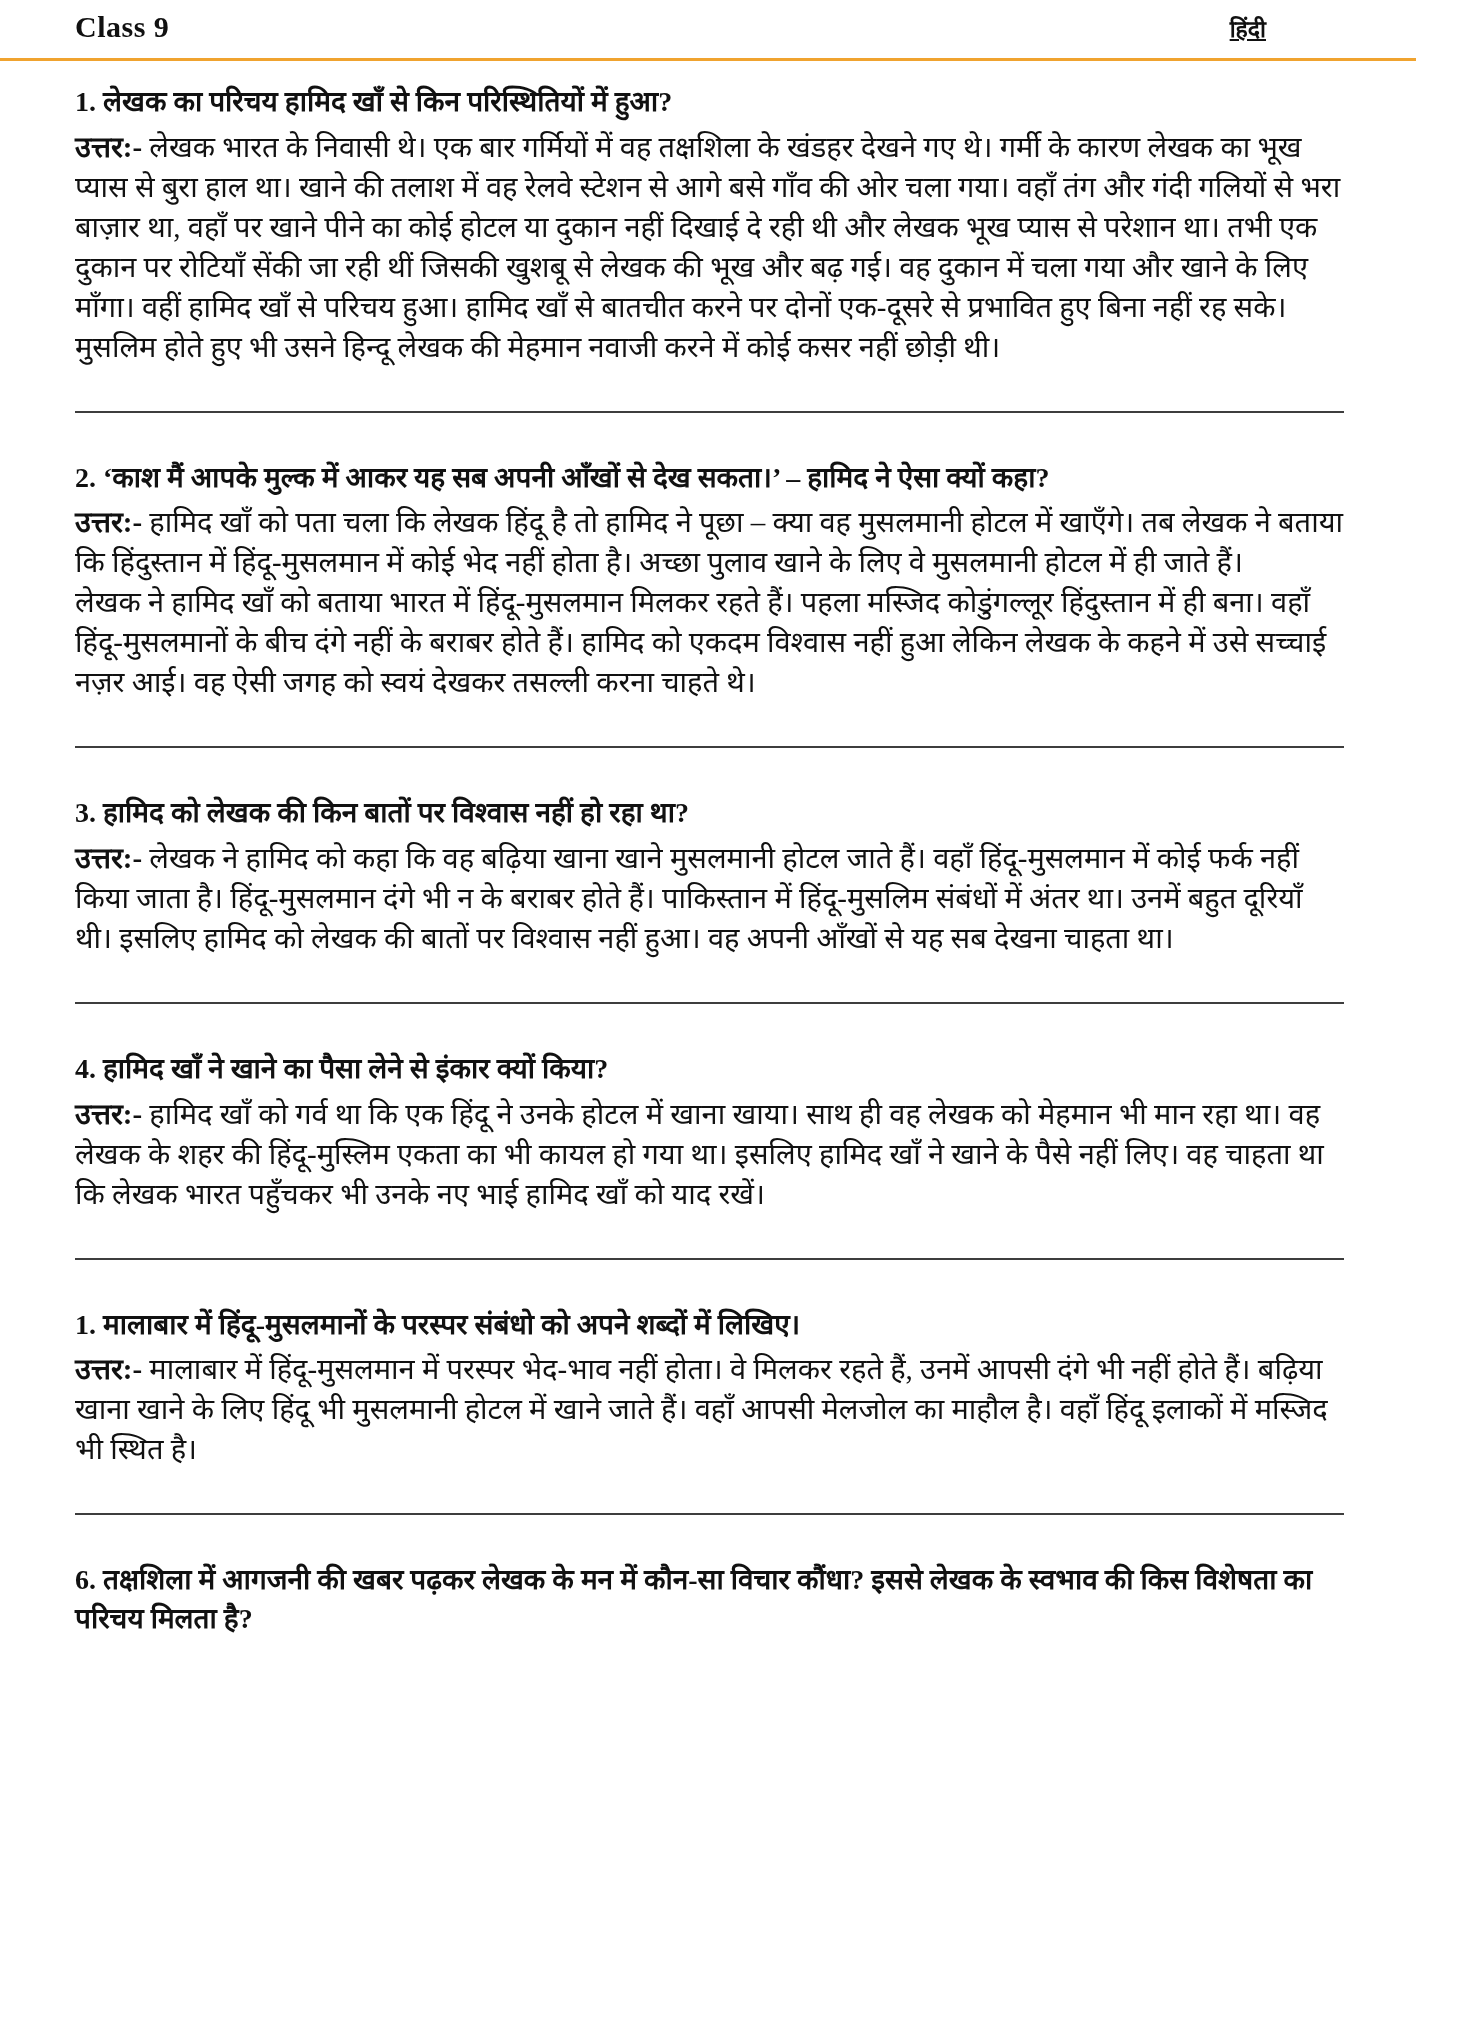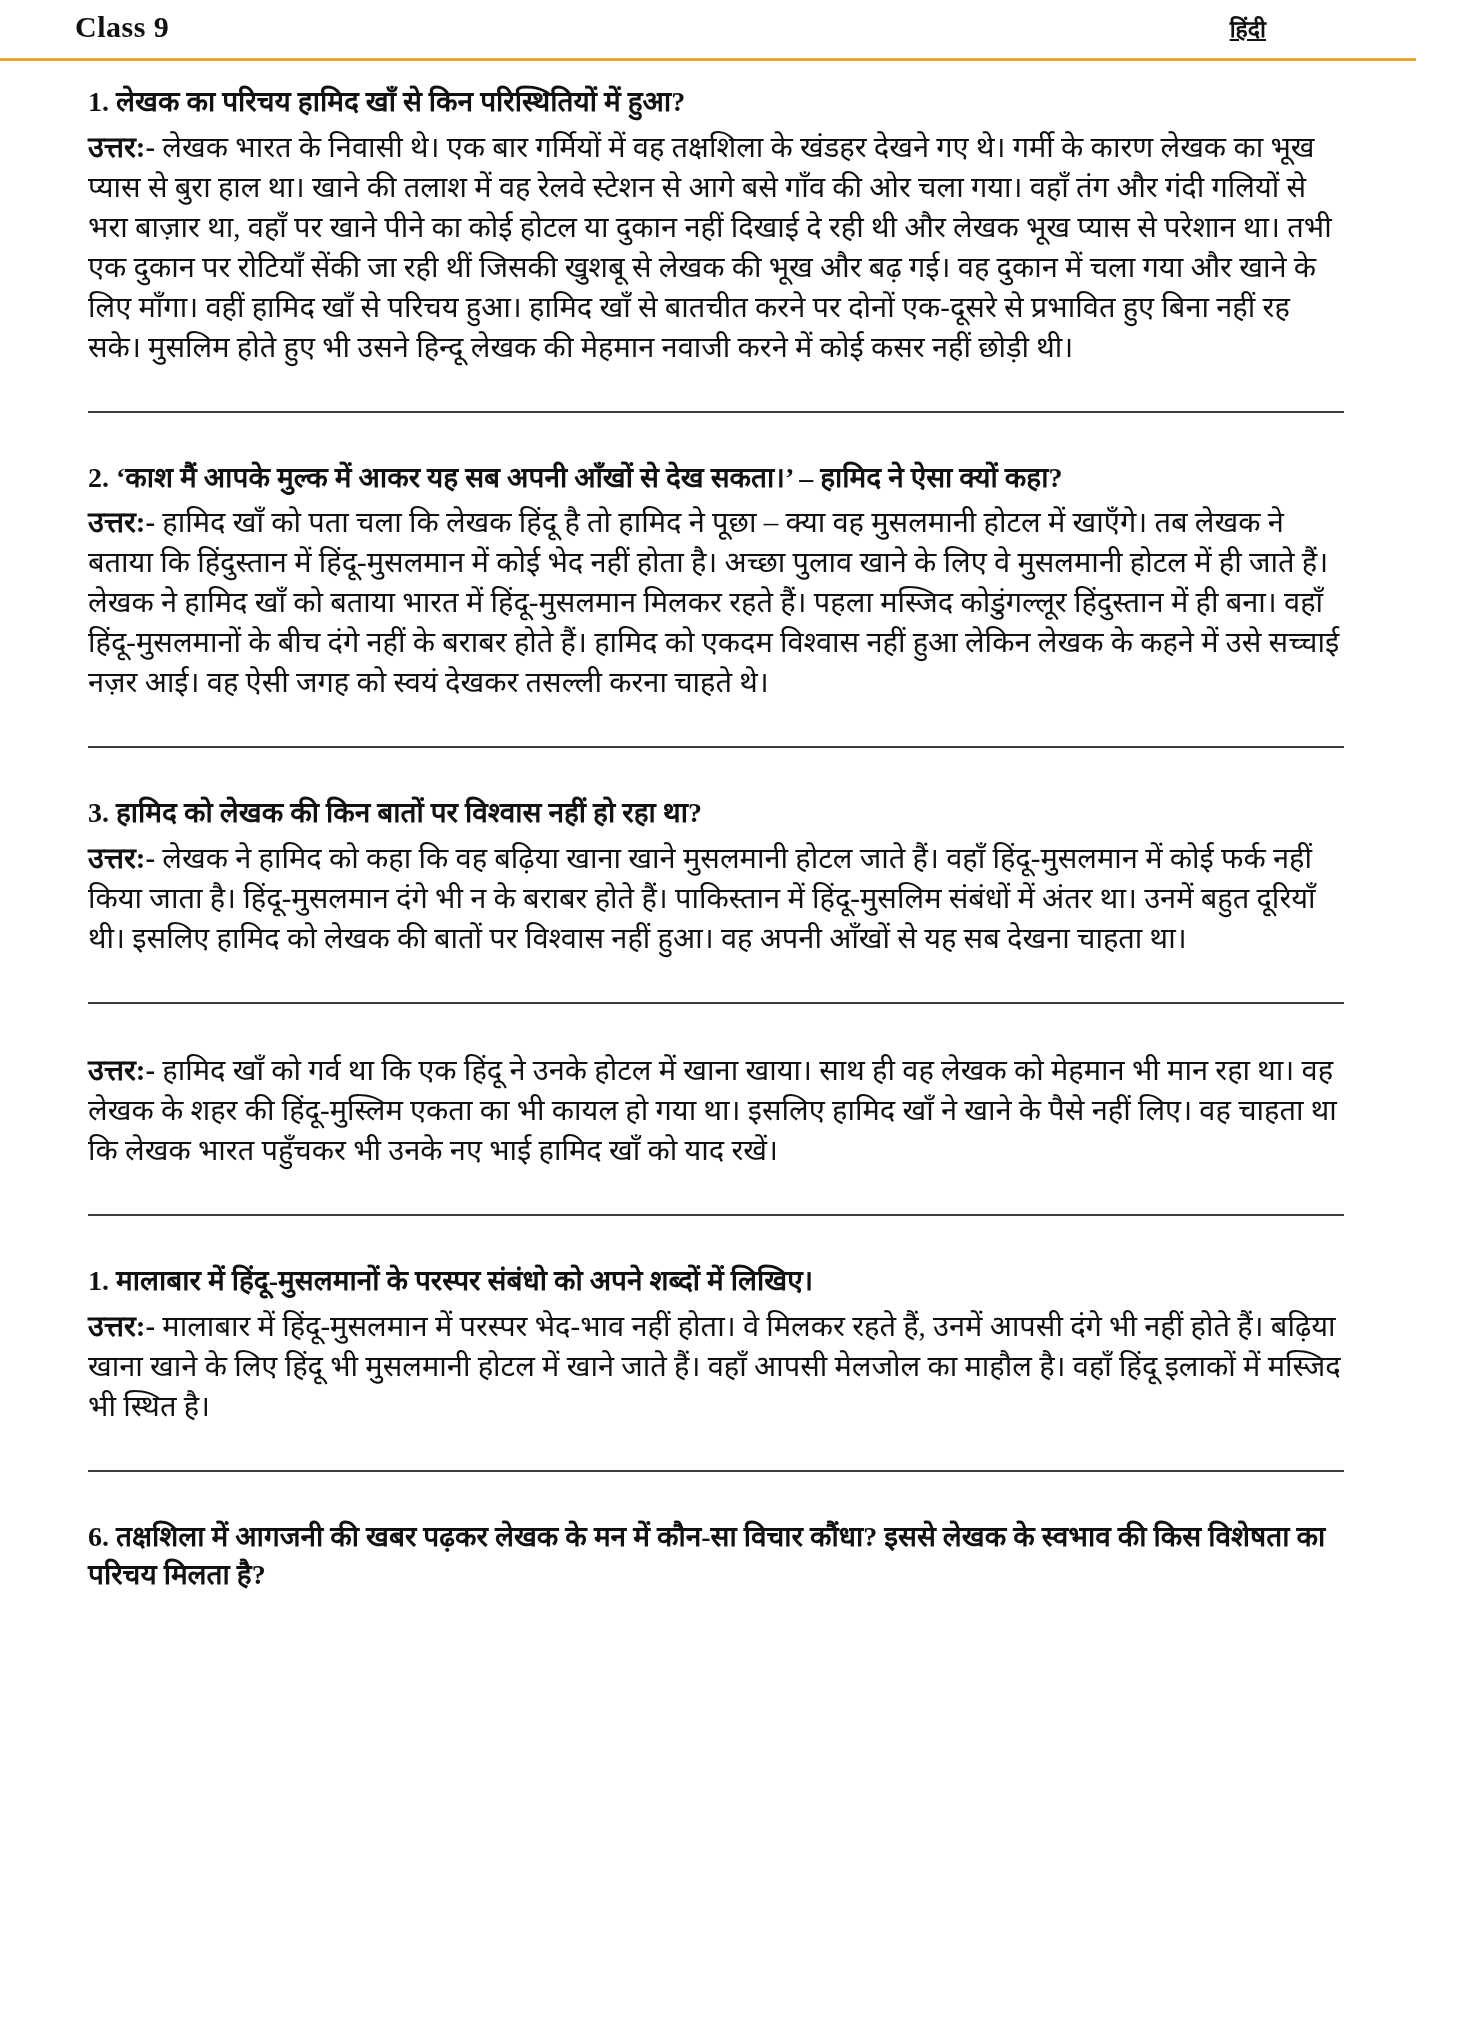--- a/index.html
+++ b/index.html
@@ -37,21 +37,20 @@
     font-family: "Liberation Sans", "DejaVu Sans", sans-serif;
   }
   .subject {
     font-size: 23px;
     font-weight: 700;
     font-family: "Liberation Sans", "DejaVu Sans", sans-serif;
     text-decoration: underline;
   }
   .content {
     padding: 22px 72px 30px 75px;
-    margin-left: 13px;
   }
   .question {
     font-size: 28px;
     font-weight: 700;
     line-height: 1.38;
     margin-bottom: 5px;
     font-family: "Liberation Serif", "DejaVu Serif", serif;
   }
   .answer {
     font-size: 29px;
@@ -103,20 +102,21 @@
     <hr class="divider">
 
     <section class="qa-section">
       <h2 class="question">3. हामिद को लेखक की किन बातों पर विश्वास नहीं हो रहा था?</h2>
       <p class="answer"><span class="ans-label">उत्तर:-</span> <span class="ans-body">लेखक ने हामिद को कहा कि वह बढ़िया खाना खाने मुसलमानी होटल जाते हैं। वहाँ हिंदू-मुसलमान में कोई फर्क नहीं किया जाता है। हिंदू-मुसलमान दंगे भी न के बराबर होते हैं। पाकिस्तान में हिंदू-मुसलिम संबंधों में अंतर था। उनमें बहुत दूरियाँ थी। इसलिए हामिद को लेखक की बातों पर विश्वास नहीं हुआ। वह अपनी आँखों से यह सब देखना चाहता था।</span></p>
     </section>
 
     <hr class="divider">
 
     <section class="qa-section">
+      <h2 class="question">4. हामिद खाँ ने खाने का पैसा लेने से इंकार क्यों किया?</h2>
       <p class="answer"><span class="ans-label">उत्तर:-</span> <span class="ans-body">हामिद खाँ को गर्व था कि एक हिंदू ने उनके होटल में खाना खाया। साथ ही वह लेखक को मेहमान भी मान रहा था। वह लेखक के शहर की हिंदू-मुस्लिम एकता का भी कायल हो गया था। इसलिए हामिद खाँ ने खाने के पैसे नहीं लिए। वह चाहता था कि लेखक भारत पहुँचकर भी उनके नए भाई हामिद खाँ को याद रखें।</span></p>
     </section>
 
     <hr class="divider">
 
     <section class="qa-section">
       <h2 class="question">1. मालाबार में हिंदू-मुसलमानों के परस्पर संबंधो को अपने शब्दों में लिखिए।</h2>
       <p class="answer"><span class="ans-label">उत्तर:-</span> <span class="ans-body">मालाबार में हिंदू-मुसलमान में परस्पर भेद-भाव नहीं होता। वे मिलकर रहते हैं, उनमें आपसी दंगे भी नहीं होते हैं। बढ़िया खाना खाने के लिए हिंदू भी मुसलमानी होटल में खाने जाते हैं। वहाँ आपसी मेलजोल का माहौल है। वहाँ हिंदू इलाकों में मस्जिद भी स्थित है।</span></p>
     </section>
 

